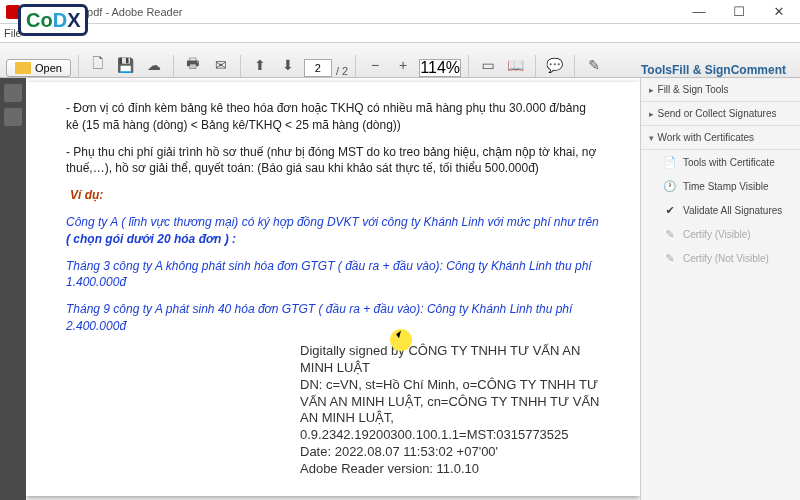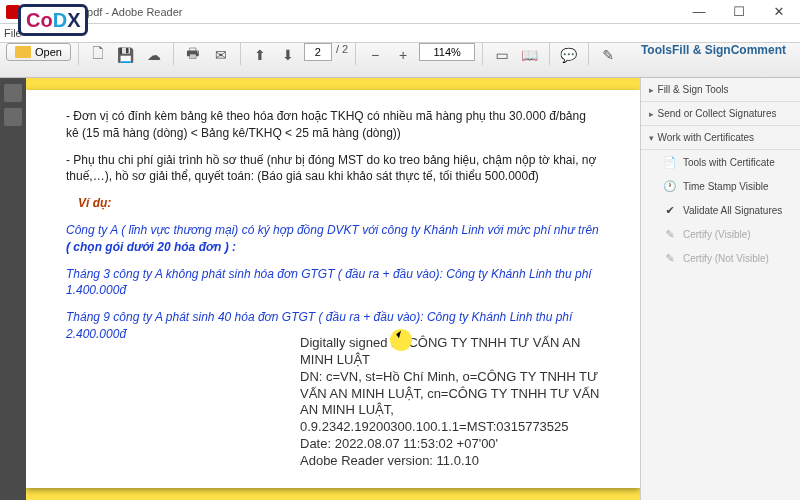--- a/index.html
+++ b/index.html
@@ -3,50 +3,50 @@
 <meta charset="utf-8">
 <style>
 *{margin:0;padding:0;box-sizing:border-box;font-family:"Segoe UI",Tahoma,sans-serif}
 body{width:800px;height:500px;overflow:hidden;background:#fff;position:relative}
 .titlebar{height:24px;background:#fff;border-bottom:1px solid #d0d0d0;display:flex;align-items:center;padding:0 6px;font-size:11px;color:#555}
 .titlebar .pdf-icon{width:14px;height:14px;background:#c00;margin-right:4px;display:inline-block;border-radius:2px}
 .titlebar .title{flex:1}
 .winbtns{display:flex;gap:10px}
 .winbtn{width:30px;height:20px;display:flex;align-items:center;justify-content:center;font-size:13px;color:#444;cursor:pointer}
 .menubar{height:18px;display:flex;align-items:center;padding:0 4px;font-size:11px;color:#444;gap:12px}
-.toolbar{height:36px;background:linear-gradient(#f8f8f8,#e8e8e8);border-top:1px solid #d0d0d0;border-bottom:1px solid #c0c0c0;display:flex;align-items:flex-start;padding:0 6px;gap:4px}
+.toolbar{height:36px;background:linear-gradient(#f8f8f8,#e8e8e8);border-top:1px solid #d0d0d0;border-bottom:1px solid #c0c0c0;display:flex;align-items:flex-end;padding:0 6px;gap:4px}
 .tbbtn{width:24px;height:24px;display:flex;align-items:center;justify-content:center;border:1px solid transparent;border-radius:2px;cursor:pointer;font-size:14px;color:#555}
 .openbtn{display:flex;align-items:center;gap:4px;padding:2px 8px;border:1px solid #aaa;border-radius:3px;background:linear-gradient(#fff,#eee);font-size:11px;cursor:pointer}
 .openbtn .folder{width:16px;height:12px;background:#f4c040;border-radius:1px}
 .sep{width:1px;height:22px;background:#ccc;margin:0 3px}
 .pagefield{width:28px;height:18px;border:1px solid #aaa;font-size:11px;text-align:center;background:#fff}
 .pageof{font-size:11px;color:#555}
-.zoomfield{width:56px;height:18px;border:1px solid #aaa;font-size:11px;text-align:center;background:#fff}
+.zoomfield{width:42px;height:18px;border:1px solid #aaa;font-size:16px;text-align:center;background:#fff}
 .rightlinks{margin-left:auto;display:flex;gap:0;font-size:12px;color:#2a6496;font-weight:600;padding-right:8px}
 .rightlinks span{cursor:pointer}
 .mainarea{display:flex;height:calc(500px - 24px - 18px - 36px);background:#5b5b5b}
 .leftrail{width:26px;background:#4a4a4a;display:flex;flex-direction:column;align-items:center;padding-top:6px;gap:6px}
 .railbtn{width:18px;height:18px;background:#6a6a6a;border-radius:2px;cursor:pointer}
-.doc{flex:1;background:#fde047;overflow:auto;padding:12px 0;display:flex;justify-content:flex-start}
+.doc{flex:1;background:#ffffff;overflow:auto;padding:4px 0;display:flex;justify-content:flex-start}
 .page{width:700px;background:#fff;box-shadow:0 2px 6px rgba(0,0,0,.4);padding:18px 40px 40px;font-family:"Times New Roman",serif;font-size:12px;color:#222;position:relative}
 .page p{margin-bottom:10px;line-height:1.4}
-.vd{color:#b23a00;font-weight:bold;font-style:italic;margin:10px 12px}
+.vd{color:#b23a00;font-weight:bold;font-style:italic;margin:10px 4px}
 .blue{color:#1a3dd6;font-style:italic}
 .bolditalic{font-weight:bold;font-style:italic}
 .sig{position:absolute;right:40px;bottom:18px;font-size:13px;font-family:Arial,sans-serif;color:#333;line-height:1.3;max-width:300px}
 .sidepanel{width:160px;background:#f4f4f4;border-left:1px solid #ccc;font-size:10px;color:#444}
 .sp-section{padding:6px 8px;border-bottom:1px solid #ddd;display:flex;align-items:center;gap:4px;cursor:pointer}
 .sp-section .arr{font-size:9px;color:#666}
 .sp-item{padding:5px 8px 5px 22px;display:flex;align-items:center;gap:6px;cursor:pointer}
 .sp-item.dis{color:#aaa}
 .sp-icon{width:14px;height:14px;display:flex;align-items:center;justify-content:center;font-size:11px}
 .cursor{position:absolute;left:390px;top:329px;width:22px;height:22px;background:#ffe640;border-radius:50%;z-index:50}
 .cursor:after{content:"";position:absolute;left:7px;top:3px;width:0;height:0;border-left:6px solid #000;border-bottom:5px solid transparent;border-top:0;transform:rotate(-35deg)}
 .logo{position:absolute;left:18px;top:4px;z-index:100;background:#fff;padding:3px 5px;border:3px solid #1b2b5c;border-radius:6px;font-weight:900;font-size:20px;line-height:1;font-family:Arial}
-.logo .co{color:#be185d}
+.logo .co{color:#15803d}
 .logo .d{color:#23a0d8}
 .logo .x{color:#1b2b5c}
 </style>
 </head>
 <body>
 
 <div class="logo"><span class="co">Co</span><span class="d">D</span><span class="x">X</span></div>
 
 <div class="titlebar">
  <span class="pdf-icon"></span>

